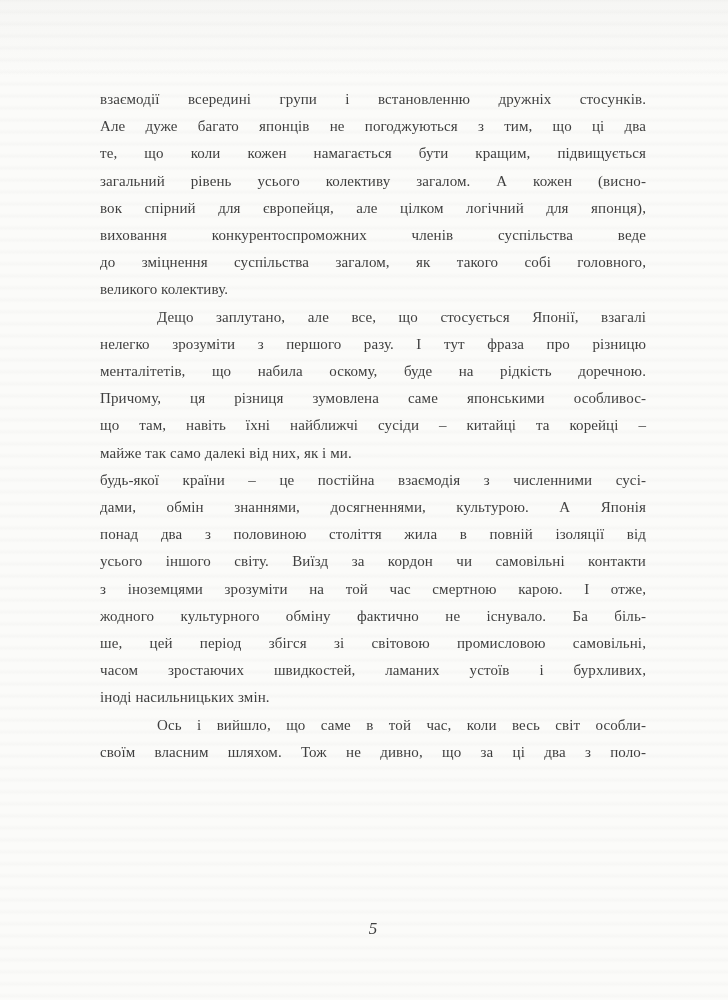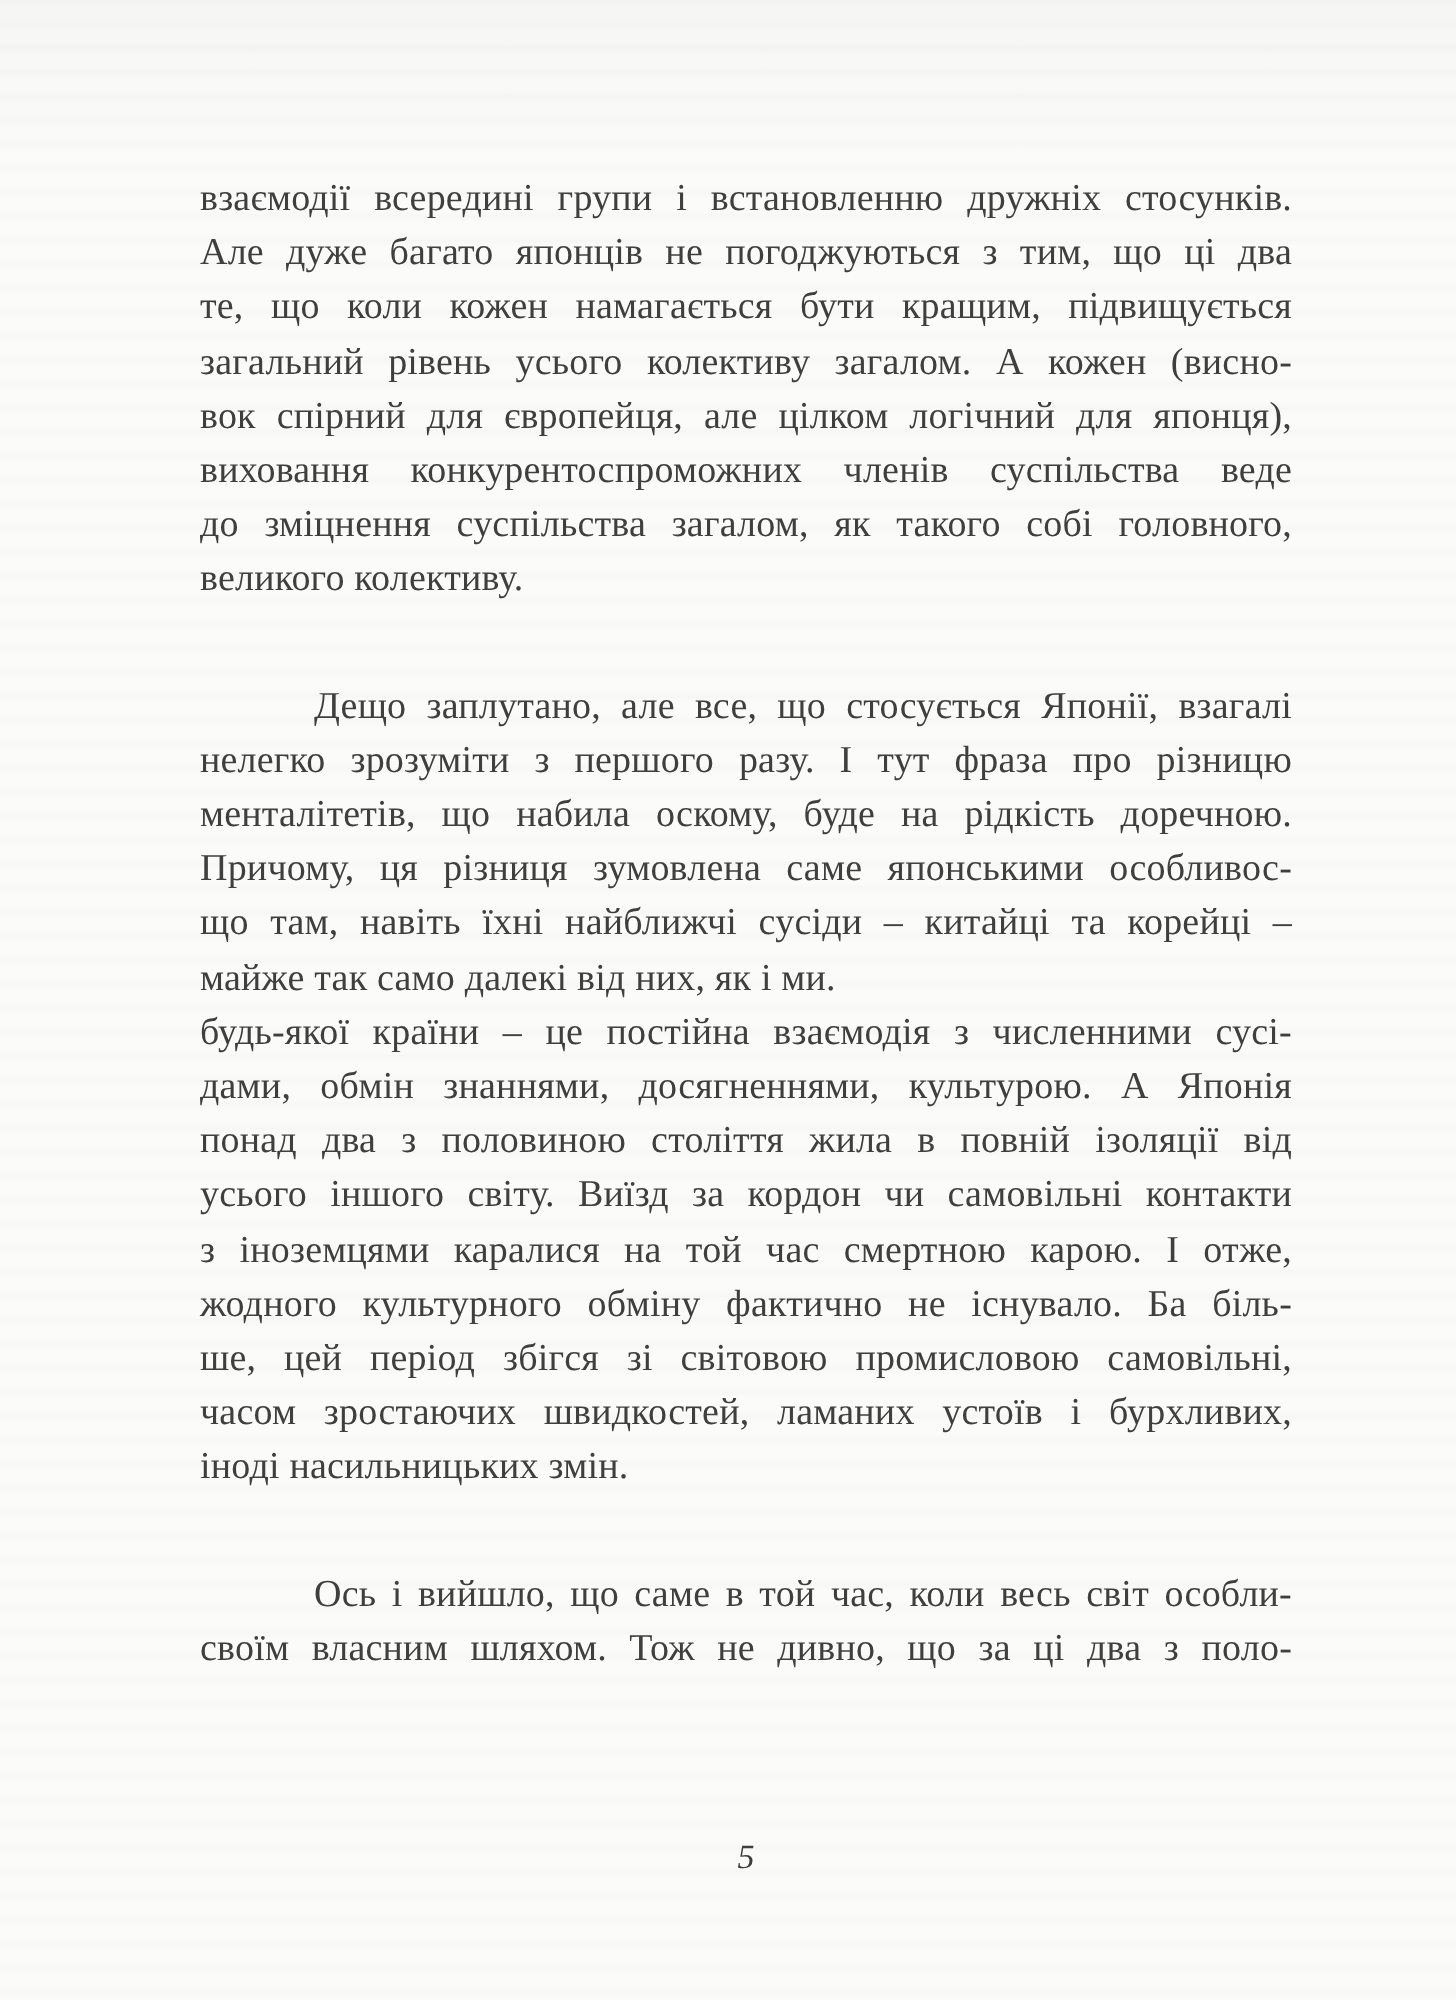--- a/index.html
+++ b/index.html
@@ -27,31 +27,31 @@
         rgba(120,120,120,0.0) 9px, rgba(120,120,120,0.03) 12px),
       linear-gradient(180deg, rgba(150,150,150,0.05) 0%, rgba(150,150,150,0) 8%);
     pointer-events: none;
   }
   .text-block {
     position: absolute;
     left: 100px;
     top: 86px;
     width: 546px;
     color: var(--text);
-    font-size: 19px;
+    font-size: 15px;
     line-height: 27.2px;
     letter-spacing: 0.1px;
   }
   .paragraph { margin: 0; }
   .line {
     text-align: justify;
     text-align-last: justify;
     white-space: normal;
   }
-  .line.indent { padding-left: 57px; margin-top: 36px; }
+  .line.indent { padding-left: 57px; }
   .line.para-end { text-align-last: left; }
   .page-number {
     position: absolute;
     top: 919px;
     left: 100px;
     width: 546px;
     text-align: center;
     font-style: italic;
     font-size: 17px;
     color: var(--text);
@@ -82,21 +82,21 @@
     <div class="line">Причому, ця різниця зумовлена саме японськими особливос-</div>
     <div class="line">що там, навіть їхні найближчі сусіди – китайці та корейці –</div>
     <div class="line para-end">майже так само далекі від них, як і ми.</div>
   </div>
 
   <div class="paragraph">
     <div class="line">будь-якої країни – це постійна взаємодія з численними сусі-</div>
     <div class="line">дами, обмін знаннями, досягненнями, культурою. А Японія</div>
     <div class="line">понад два з половиною століття жила в повній ізоляції від</div>
     <div class="line">усього іншого світу. Виїзд за кордон чи самовільні контакти</div>
-    <div class="line">з іноземцями каралися на той час смертною карою. І отже,</div>
+    <div class="line">з іноземцями зрозуміти на той час смертною карою. І отже,</div>
     <div class="line">жодного культурного обміну фактично не існувало. Ба біль-</div>
     <div class="line">ше, цей період збігся зі світовою промисловою самовільні,</div>
     <div class="line">часом зростаючих швидкостей, ламаних устоїв і бурхливих,</div>
     <div class="line para-end">іноді насильницьких змін.</div>
   </div>
 
   <div class="paragraph">
     <div class="line indent">Ось і вийшло, що саме в той час, коли весь світ особли-</div>
     <div class="line">своїм власним шляхом. Тож не дивно, що за ці два з поло-</div>
   </div>

